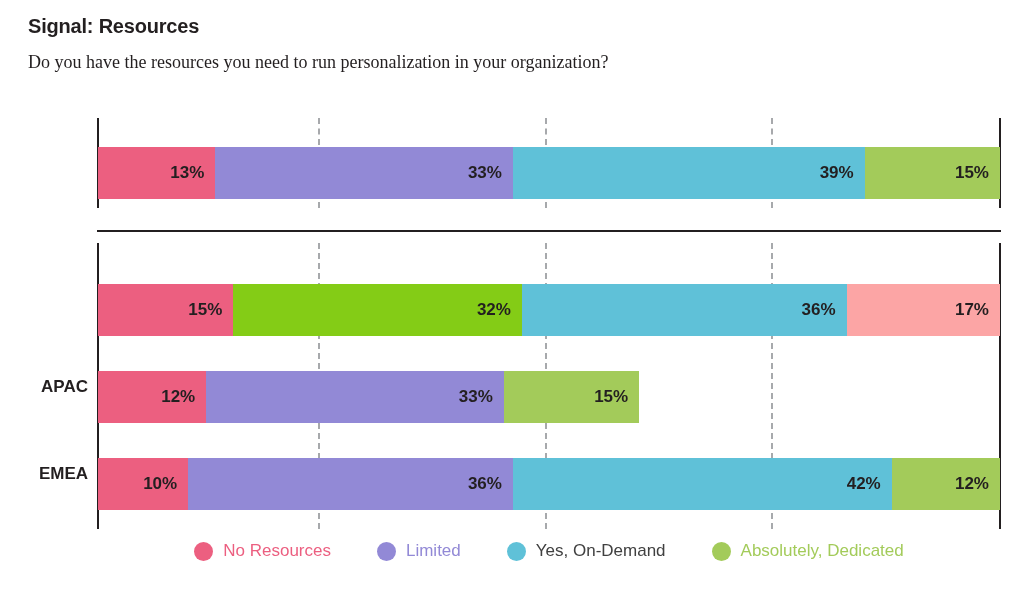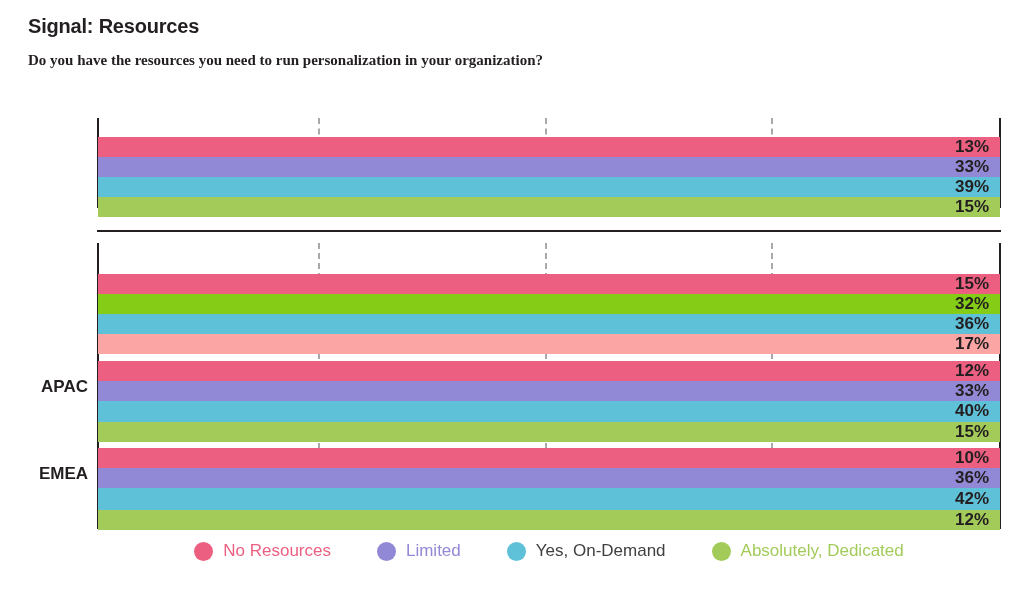--- a/index.html
+++ b/index.html
@@ -25,22 +25,22 @@
     font-weight: bold;
     letter-spacing: -0.2px;
     color: #231f20;
     white-space: nowrap;
   }
   #chart-subtitle {
     position: absolute;
     left: 28px;
     top: 52px;
     font-family: "Liberation Serif", serif;
-    font-size: 15px;
-    font-weight: bold;
+    font-size: 18px;
+    font-weight: normal;
     color: #231f20;
     white-space: nowrap;
   }
 
   
   #plot-area {
     position: absolute;
     left: 0;
     top: 0;
     width: 1024px;
@@ -91,26 +91,25 @@
     height: 52px;
     line-height: 52px;
     text-align: right;
     font-size: 17px;
     font-weight: bold;
     color: #231f20;
   }
   .bar-track {
     position: absolute;
     left: 98px;
-    top: 0;
+    top: 10px;
     height: 52px;
     width: 902px;
     display: flex;
     align-items: stretch;
-    flex-direction: column;
   }
   .seg {
     position: relative;
     height: 52px;
     display: flex;
     align-items: center;
     justify-content: flex-end;
     box-sizing: border-box;
   }
   .seg-label {
@@ -209,23 +208,20 @@
 
   <div class="bar-row" style="top:361px;">
     <div class="row-label">APAC</div>
     <div class="bar-track">
       <div class="seg" style="flex: 0 0 12%; background: rgb(236, 95, 128);">
         <span class="seg-label">12%</span>
       </div>
       <div class="seg" style="flex: 0 0 33%; background: rgb(146, 137, 214);">
         <span class="seg-label">33%</span>
       </div>
-      <div class="seg" style="flex: 0 0 40%; background: rgb(95, 193, 216);">
-        <span class="seg-label">40%</span>
-      </div>
       <div class="seg" style="flex: 0 0 15%; background: rgb(163, 203, 90);">
         <span class="seg-label">15%</span>
       </div>
     </div>
   </div>
 
   <div class="bar-row" style="top:448px;">
     <div class="row-label">EMEA</div>
     <div class="bar-track">
       <div class="seg" style="flex: 0 0 10%; background: rgb(236, 95, 128);">

